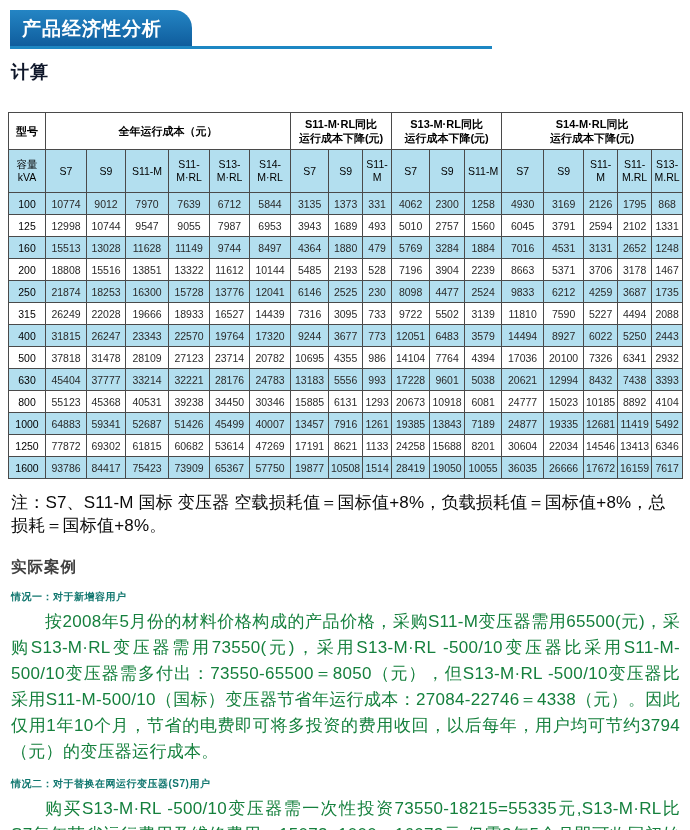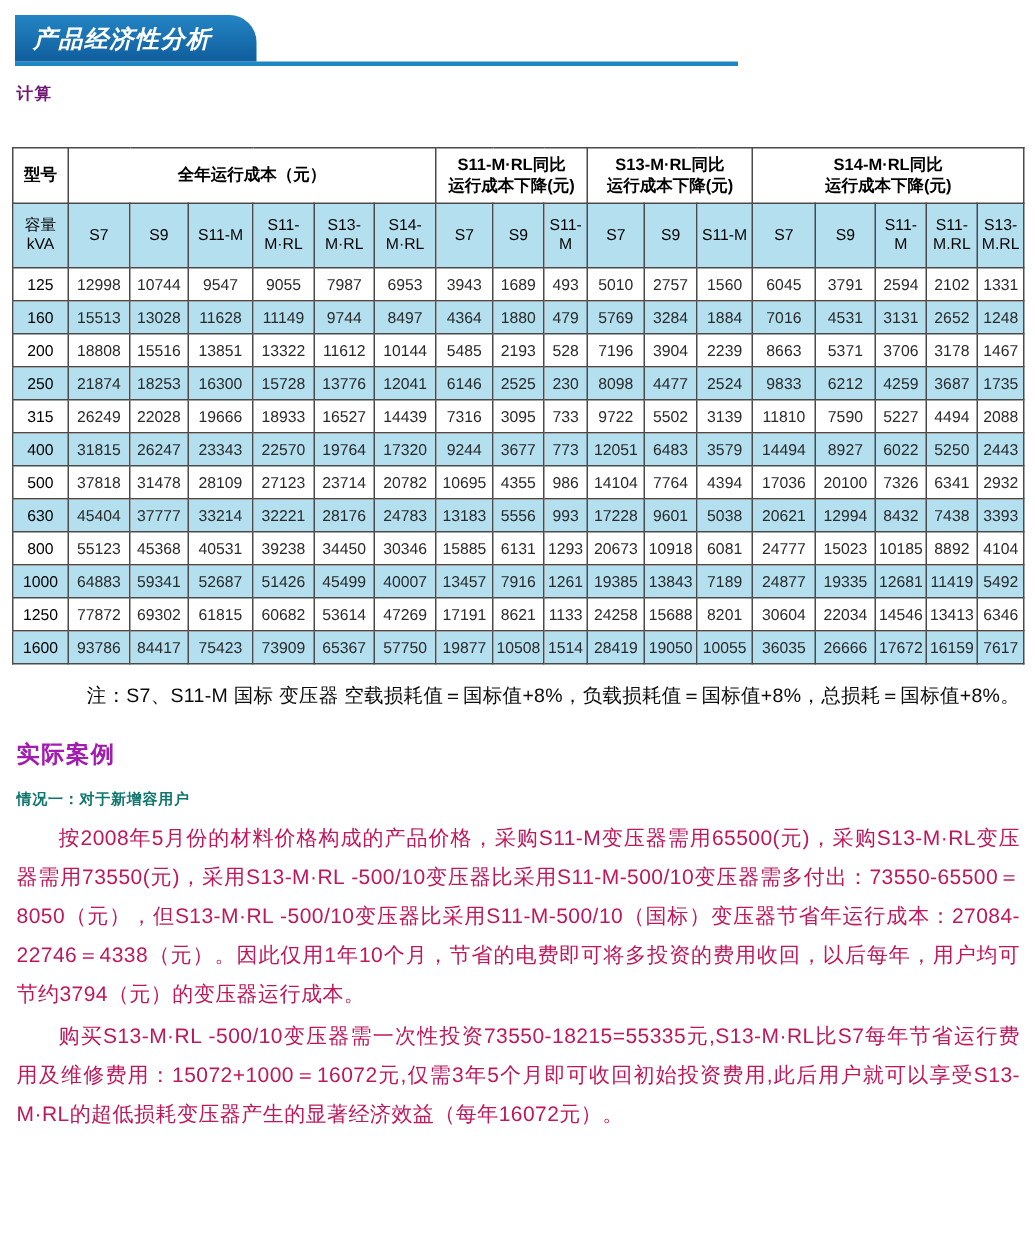--- a/index.html
+++ b/index.html
@@ -8,27 +8,26 @@
     font-family:"Liberation Sans","DejaVu Sans",sans-serif; color:#111;
     overflow:hidden;
   }
   
   .tab-row {
     margin:10px 0 0 10px; width:482px; border-bottom:3px solid #1d87c3;
   }
   .header-tab {
     display:inline-block; vertical-align:bottom;
     background:linear-gradient(#2485c4,#0f5d9d);
-    color:#fff; font-weight:bold; font-size:16px; letter-spacing:1px;
+    color:#fff; font-weight:bold; font-size:19px; letter-spacing:1px;
     padding:6px 30px 4px 12px;
     border-top-right-radius:18px;
-    font-style:italic;
   }
   .calc-title {
-    color:#701a75; font-weight:bold; font-size:11px;
+    color:#0f172a; font-weight:bold; font-size:18px;
     margin:11px 0 7px 11px; letter-spacing:1px;
   }
   
   table.costs {
     border-collapse:collapse; table-layout:fixed;
     margin-left:8px; width:674px;margin-top:28px;
   }
   table.costs td, table.costs th {
     border:1px solid #4a4a4a; text-align:center; vertical-align:middle;
     padding:0; overflow:hidden;
@@ -41,32 +40,32 @@
     background:#b3dfef; font-weight:normal; font-size:10.5px; height:42px;
     white-space:pre-line; line-height:13px; color:#000;
   }
   tr.data-row td {
     height:21px; font-size:10.5px; color:#2a2a2a; background:#fff;
   }
   tr.data-row.alt td { background:#b3dfef; }
   tr.data-row td.cap { font-size:10.5px; color:#000; }
   
   .table-note {
-    margin:12px 10px 0 11px; font-size:13px; color:#0a0a0a; letter-spacing:0.2px;text-align:right;
+    margin:12px 10px 0 11px; font-size:17px; color:#0a0a0a; letter-spacing:0.2px;
   }
   .section-title {
-    color:#a21caf; font-weight:bold; font-size:15.5px;
+    color:#404040; font-weight:bold; font-size:15.5px;
     margin:20px 0 6px 11px; letter-spacing:1px;
   }
   .case-title {
     font-weight:bold; font-size:10px; color:#0f766e;
     margin:12px 0 5px 11px; letter-spacing:0.5px;
   }
   .case-body {
-    font-size:14px; line-height:26px; color:#be185d;
+    font-size:17px; line-height:26px; color:#15803d;
     margin:0 10px 2px 11px; text-indent:2em; text-align:justify;
     letter-spacing:0.3px;
   }
 </style>
 </head>
 <body>
 
 <div class="page">
 
   <div class="tab-row">
@@ -130,20 +129,40 @@
         <th>S9</th>
         <th>S11-
 M</th>
         <th>S11-
 M.RL</th>
         <th>S13-
 M.RL</th>
       </tr>
     </thead>
     <tbody>
+        <tr class="data-row alt">
+          <td class="cap">100</td>
+          <td>10774</td>
+          <td>9012</td>
+          <td>7970</td>
+          <td>7639</td>
+          <td>6712</td>
+          <td>5844</td>
+          <td>3135</td>
+          <td>1373</td>
+          <td>331</td>
+          <td>4062</td>
+          <td>2300</td>
+          <td>1258</td>
+          <td>4930</td>
+          <td>3169</td>
+          <td>2126</td>
+          <td>1795</td>
+          <td>868</td>
+        </tr>
         <tr class="data-row">
           <td class="cap">125</td>
           <td>12998</td>
           <td>10744</td>
           <td>9547</td>
           <td>9055</td>
           <td>7987</td>
           <td>6953</td>
           <td>3943</td>
           <td>1689</td>
@@ -380,15 +399,16 @@
       </tbody>
   </table>
 
   <div class="table-note">注：S7、S11-M 国标 变压器 空载损耗值＝国标值+8%，负载损耗值＝国标值+8%，总损耗＝国标值+8%。</div>
 
   <div class="section-title">实际案例</div>
 
   <div class="case-title">情况一：对于新增容用户</div>
   <div class="case-body">按2008年5月份的材料价格构成的产品价格，采购S11-M变压器需用65500(元)，采购S13-M·RL变压器需用73550(元)，采用S13-M·RL -500/10变压器比采用S11-M-500/10变压器需多付出：73550-65500＝8050（元），但S13-M·RL -500/10变压器比采用S11-M-500/10（国标）变压器节省年运行成本：27084-22746＝4338（元）。因此仅用1年10个月，节省的电费即可将多投资的费用收回，以后每年，用户均可节约3794（元）的变压器运行成本。</div>
 
+  <div class="case-title">情况二：对于替换在网运行变压器(S7)用户</div>
   <div class="case-body" style="text-indent:2em;">购买S13-M·RL -500/10变压器需一次性投资73550-18215=55335元,S13-M·RL比S7每年节省运行费用及维修费用：15072+1000＝16072元,仅需3年5个月即可收回初始投资费用,此后用户就可以享受S13-M·RL的超低损耗变压器产生的显著经济效益（每年16072元）。</div>
 
 </div>
 
 </body></html>

